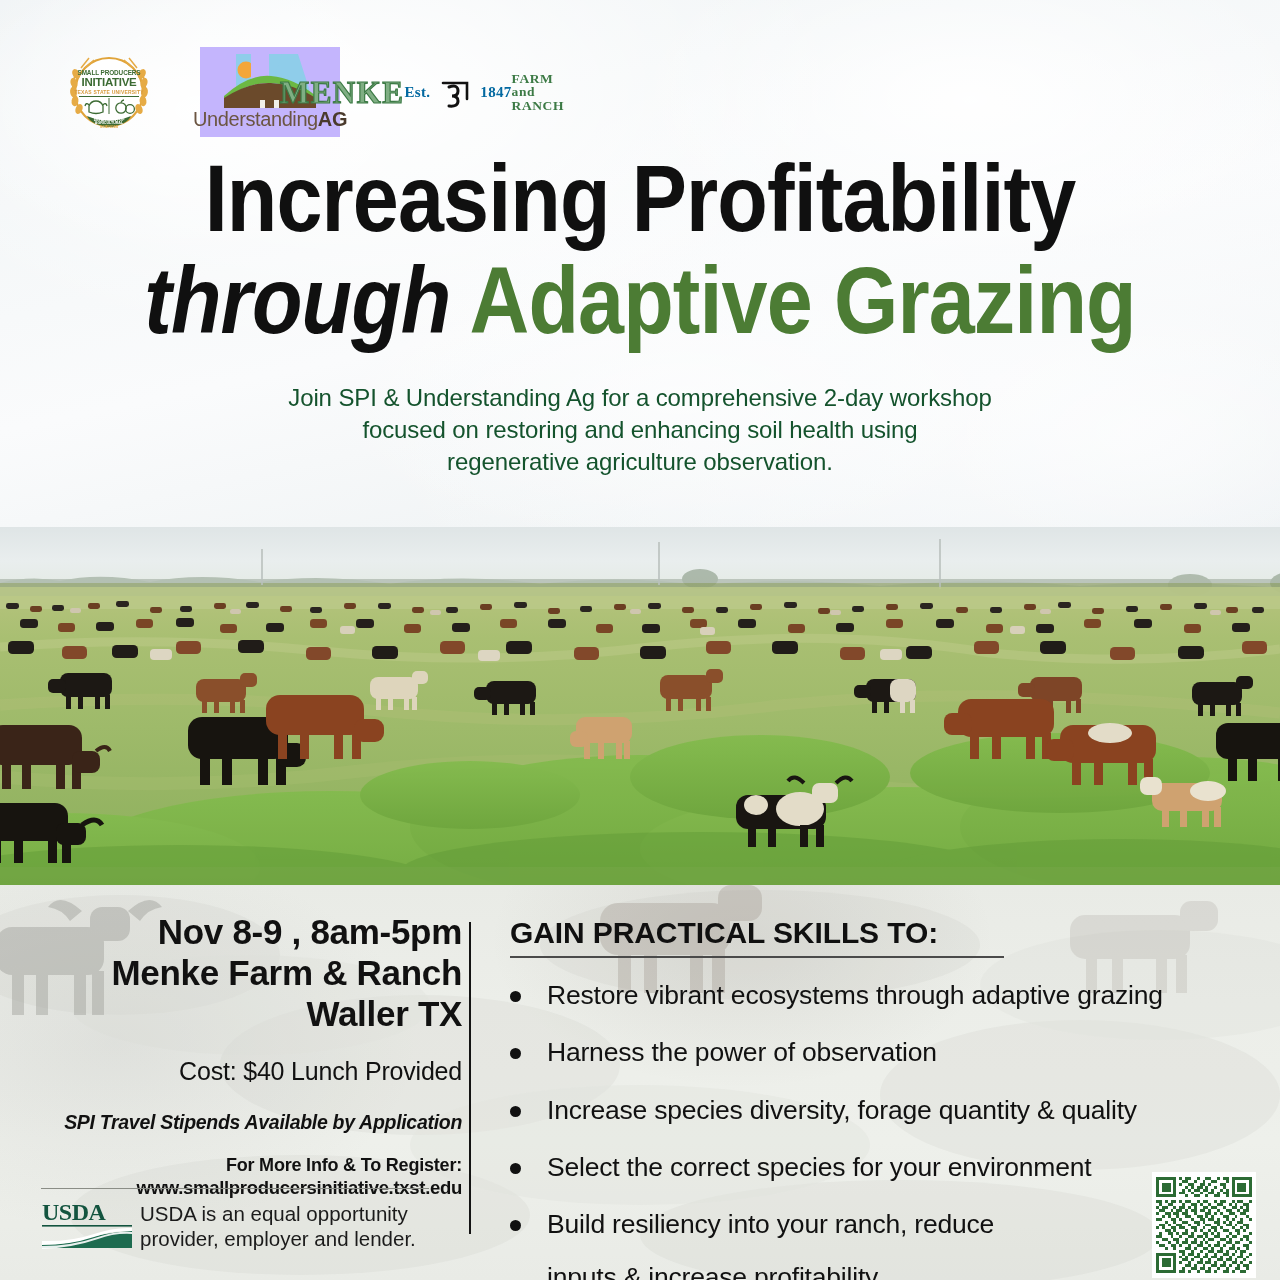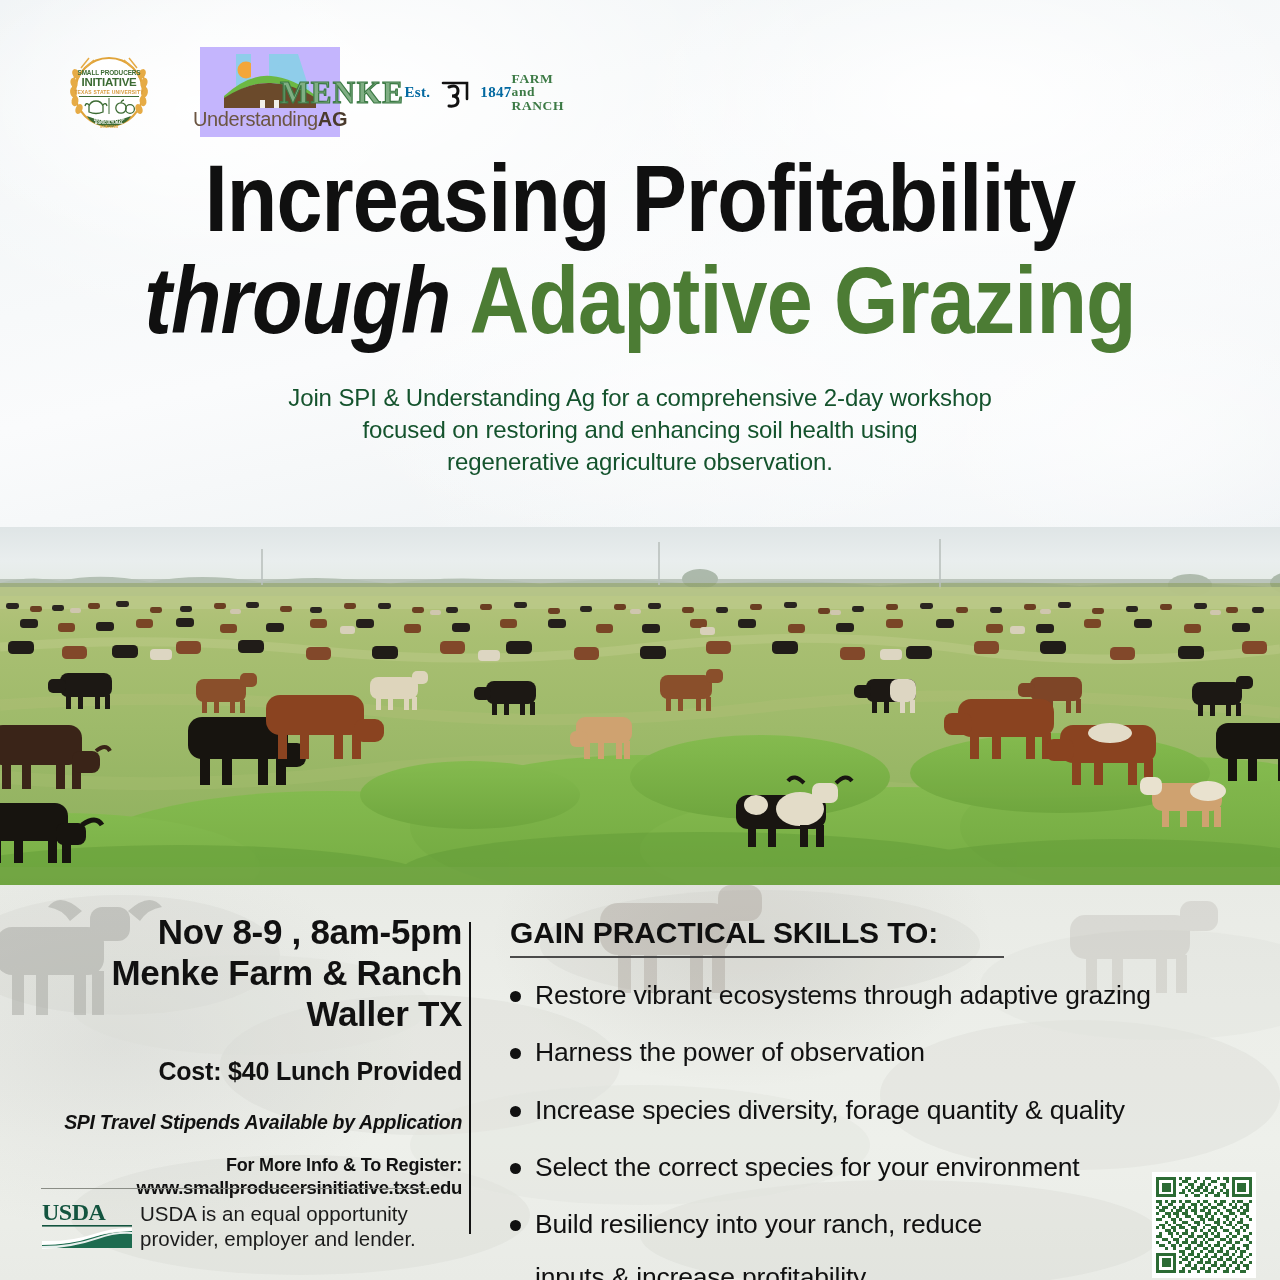--- a/index.html
+++ b/index.html
@@ -129,21 +129,21 @@
     background: #141414;
   }
 
   
   .lc { position: absolute; left: 0; top: 912px; width: 462px; text-align: right; }
   .lc-big {
     font-weight: 700; font-size: 35px; line-height: 1.17; color: #111111;
     letter-spacing: -.3px;
   }
   .lc-cost {
-    font-weight: 700; font-size: 25px; color: #111111; margin-top: 22px;
+    font-weight: 400; font-size: 25px; color: #111111; margin-top: 22px;
     letter-spacing: -.2px;
     padding-left: 11px;
   }
   .lc-stipend {
     font-weight: 700; font-style: italic; font-size: 19.5px; color: #111111;
     margin-top: 25px; letter-spacing: -.3px;
   }
   .lc-info {
     font-weight: 700; font-size: 18px; color: #111111; margin-top: 20px;
     line-height: 1.3; letter-spacing: -.2px;
@@ -164,21 +164,21 @@
   }
 
   
   .rc { position: absolute; left: 510px; top: 916px; width: 760px; }
   .rc-head {
     font-weight: 700; font-size: 30px; color: #101010; letter-spacing: -.1px;
   }
   .rc-rule { width: 494px; height: 2px; background: #4a4a4a; margin-top: 6px; }
   .rc-list { margin-top: 22px; }
   .rc-item {
-    display: flex; align-items: flex-start; gap: 14px;
+    display: flex; align-items: flex-start; gap: 26px;
     font-size: 26.5px; line-height: 1.18; color: #111111;
     margin-bottom: 26px; letter-spacing: -.2px;
     font-family: "Liberation Sans Narrow", "Liberation Sans", sans-serif;
   }
   .rc-bullet {
     width: 11px; height: 11px; border-radius: 50%; background: #111111;
     flex: 0 0 11px; margin-top: 11px;
   }
   .rc-item-text { flex: 1 1 auto; }
   .rc-item-text .cont { display: block; margin-top: 22px; }

